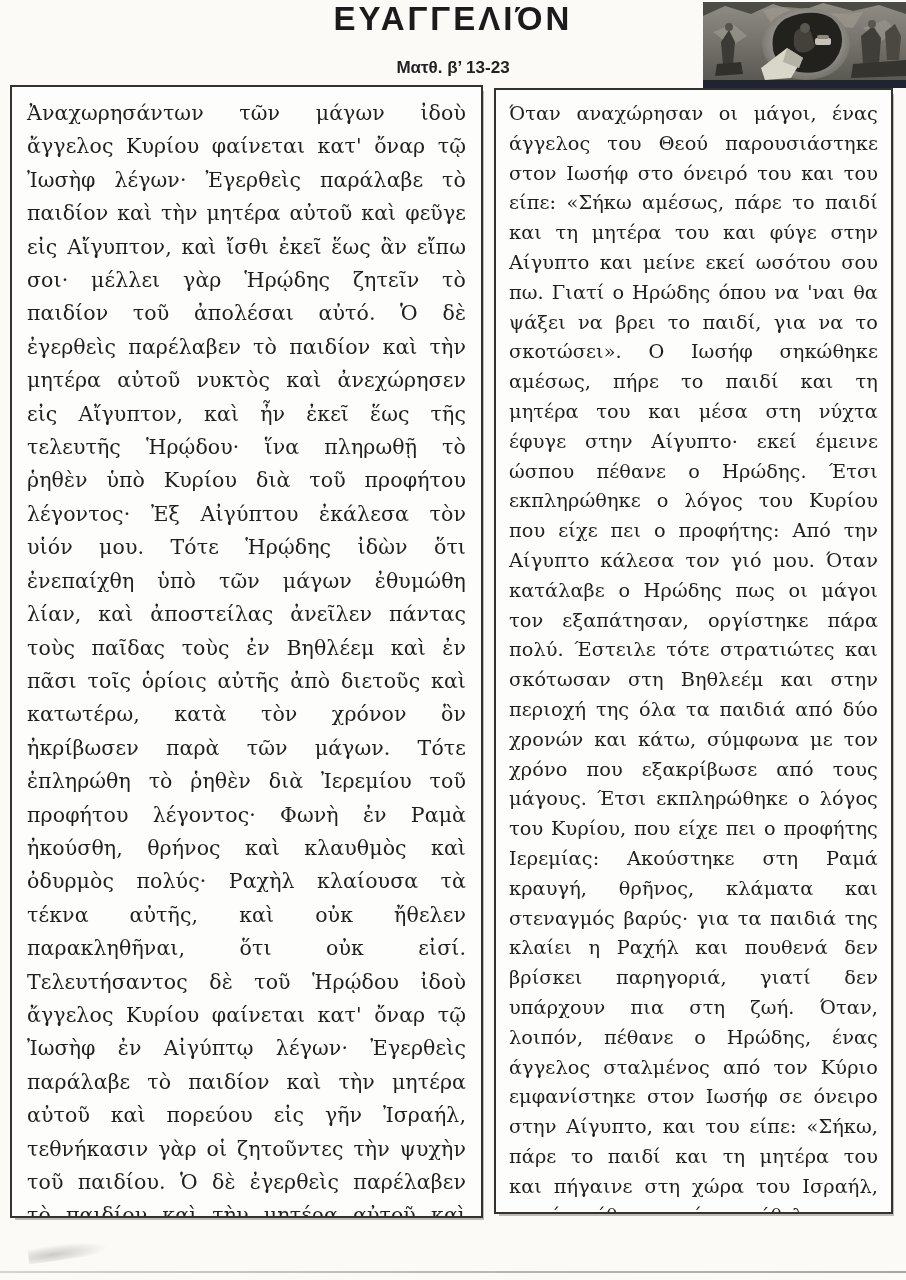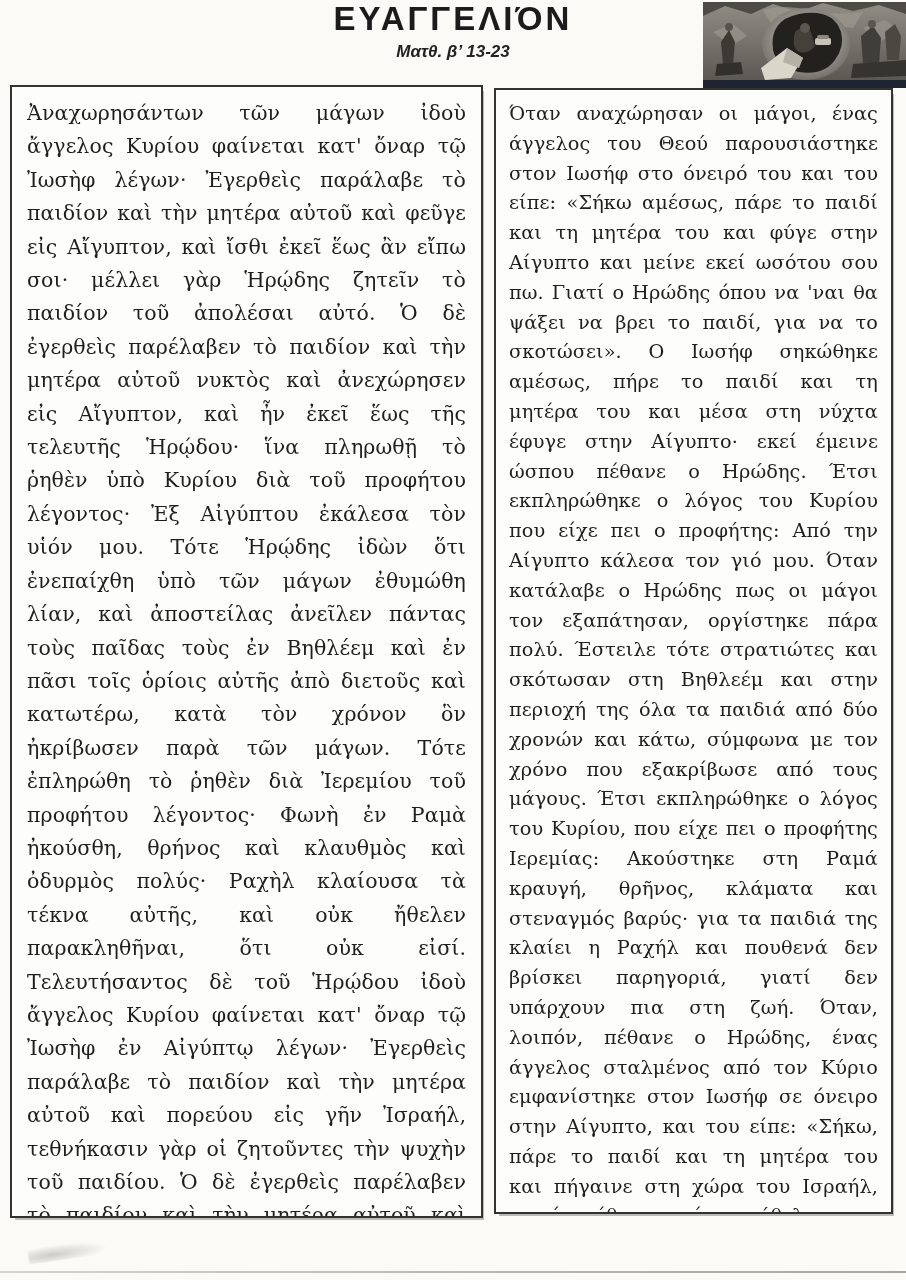--- a/index.html
+++ b/index.html
@@ -19,23 +19,22 @@
     font-family: "Liberation Sans", "DejaVu Sans", sans-serif;
     font-weight: 700;
     font-size: 33px;
     letter-spacing: 3px;
     color: #1b1b1b;
   }
   .page-subtitle {
     font-family: "Liberation Sans", "DejaVu Sans", sans-serif;
     font-weight: 700;
     font-size: 17px;
-    margin-top: 4px;
+    margin-top: 20px;
     color: #222;
-    font-style: italic;
   }
 
   
   .artwork {
     position: absolute; left: 703px; top: 2px; width: 203px; height: 86px;
     z-index: 3;
   }
   .artwork svg { display: block; width: 100%; height: 100%; }
 
   

